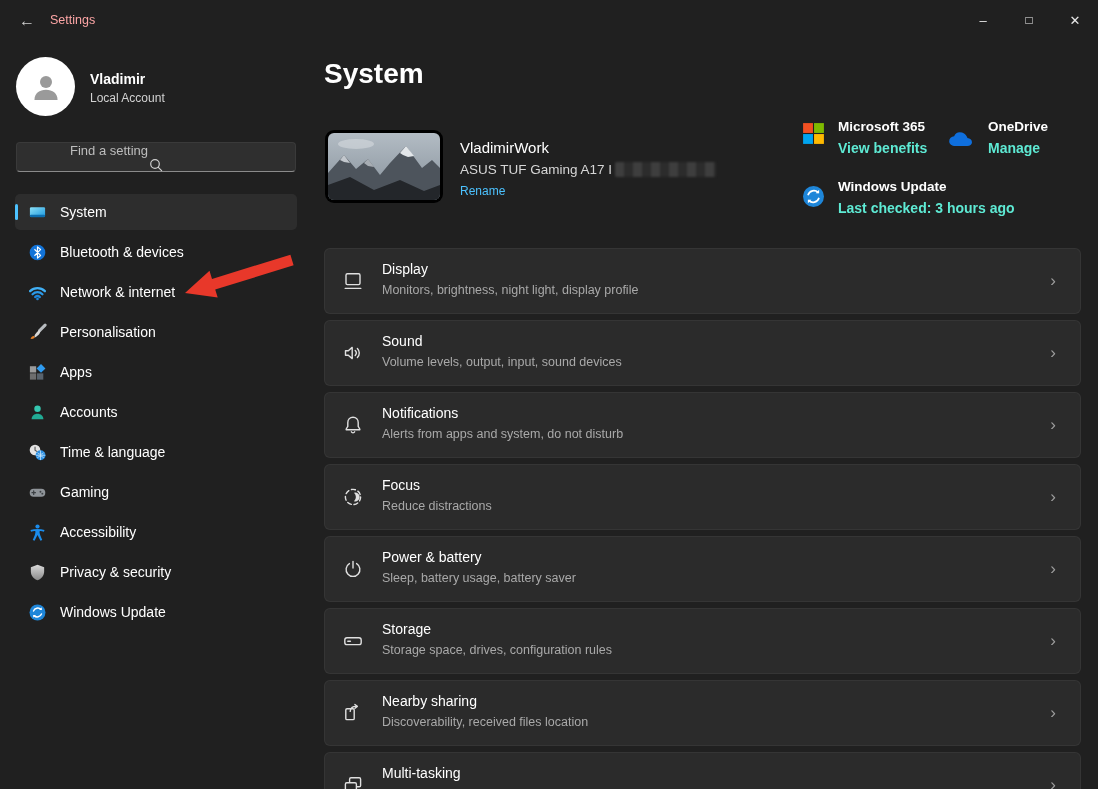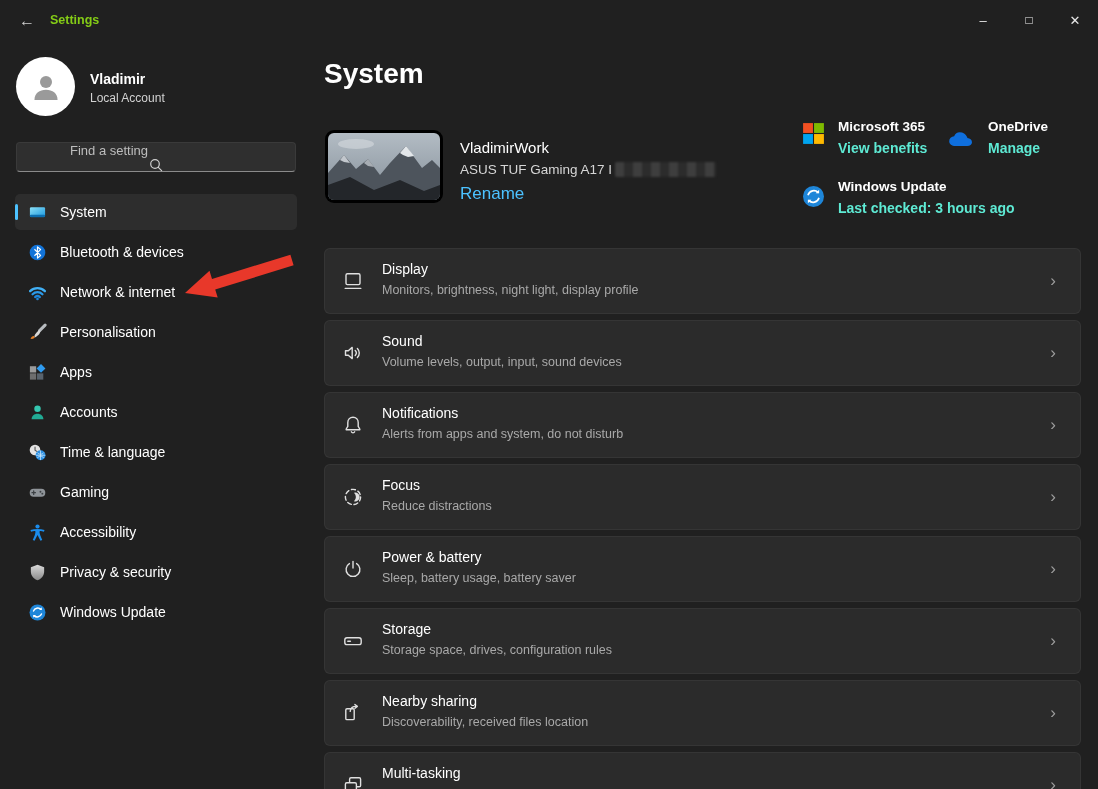--- a/index.html
+++ b/index.html
@@ -2,21 +2,21 @@
 <html><head>
 <meta charset="utf-8">
 <style>
   html,body{margin:0;padding:0;background:#111;}
   .app{position:relative;width:1098px;height:789px;background:#202020;overflow:hidden;
        font-family:"Liberation Sans",sans-serif;color:#fff;}
 
   
   .back-btn{position:absolute;left:10px;top:7px;width:34px;height:27px;border-radius:4px;
             display:flex;align-items:center;justify-content:center;color:#cfcfcf;font-size:16px;cursor:pointer;}
-  .tb-title{position:absolute;left:50px;top:13px;font-size:12.5px;font-weight:700;color:#84cc16;}
+  .tb-title{position:absolute;left:50px;top:13px;font-size:12.5px;font-weight:400;color:#fca5a5;}
   .win-controls{position:absolute;right:0;top:0;height:40px;display:flex;}
   .win-btn{width:46px;height:40px;display:flex;align-items:center;justify-content:center;
            color:#e8e8e8;font-size:13px;cursor:pointer;}
   .win-btn.max{font-size:12px;}
 
   
   .avatar{position:absolute;left:16px;top:57px;width:59px;height:59px;border-radius:50%;background:#fff;
           display:flex;align-items:center;justify-content:center;}
   .profile-name{position:absolute;left:90px;top:71px;font-size:14px;font-weight:700;}
   .profile-type{position:absolute;left:90px;top:91px;font-size:12px;color:#d2d2d2;}
@@ -40,21 +40,21 @@
   .page-title{position:absolute;left:324px;top:58px;font-size:28px;font-weight:600;}
   .device-thumb{position:absolute;left:325px;top:130px;width:112px;height:67px;background:#000;
                 border-radius:9px;padding:3px;}
   .device-thumb svg{border-radius:6px;display:block;}
   .device-name{position:absolute;left:460px;top:139px;font-size:15px;font-weight:400;}
   .device-model{position:absolute;left:460px;top:162px;font-size:13.5px;color:#d6d6d6;white-space:nowrap;}
   .redacted{display:inline-block;width:101px;height:15px;margin-left:3px;vertical-align:-3px;border-radius:2px;
             background-image:repeating-linear-gradient(90deg,#3e3e3e 0 9px,#2c2c2c 9px 18px),
                              repeating-linear-gradient(0deg,rgba(255,255,255,.06) 0 7px,rgba(0,0,0,.14) 7px 15px);
             filter:blur(1px);}
-  .device-rename{position:absolute;left:460px;top:184px;font-size:17px;color:#4cc2ff;cursor:pointer;}
+  .device-rename{position:absolute;left:460px;top:184px;font-size:12px;color:#4cc2ff;cursor:pointer;}
 
   .st-icon{position:absolute;display:flex;}
   .st-title{position:absolute;font-size:13.5px;font-weight:700;white-space:nowrap;}
   .st-sub{position:absolute;font-size:14px;color:#5eead4;white-space:nowrap;font-weight:bold;}
 
   
   .settings-row{position:absolute;left:324px;width:757px;height:66px;background:#2b2b2b;border-radius:6px;
                 border:1px solid rgba(255,255,255,0.05);box-sizing:border-box;cursor:pointer;}
   .r1{top:248px}.r2{top:320px}.r3{top:392px}.r4{top:464px}
   .r5{top:536px}.r6{top:608px}.r7{top:680px}.r8{top:752px}

